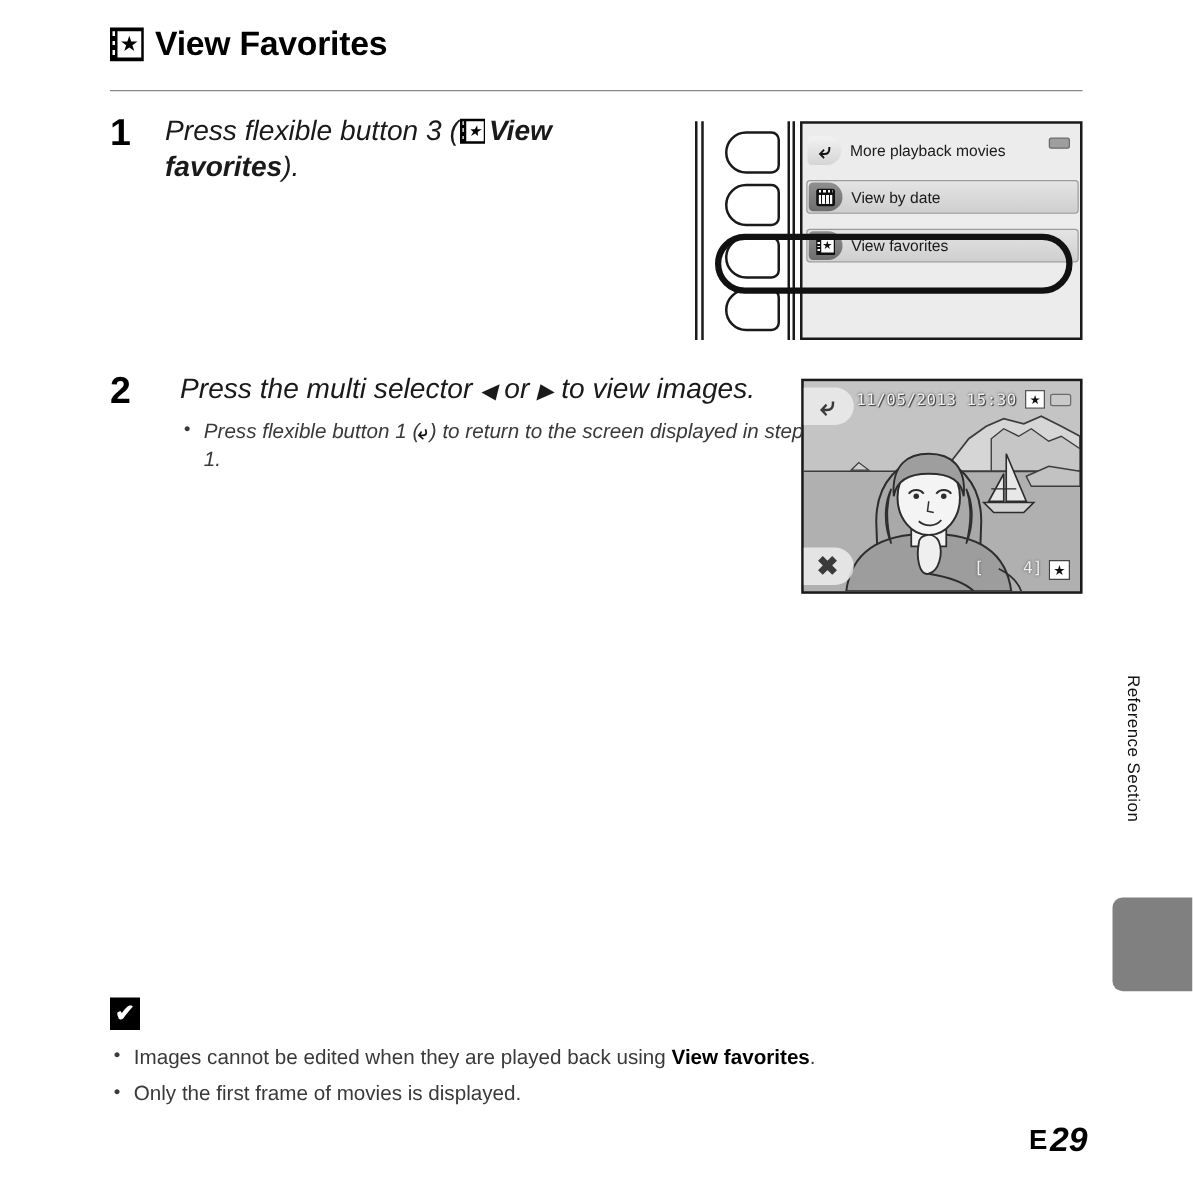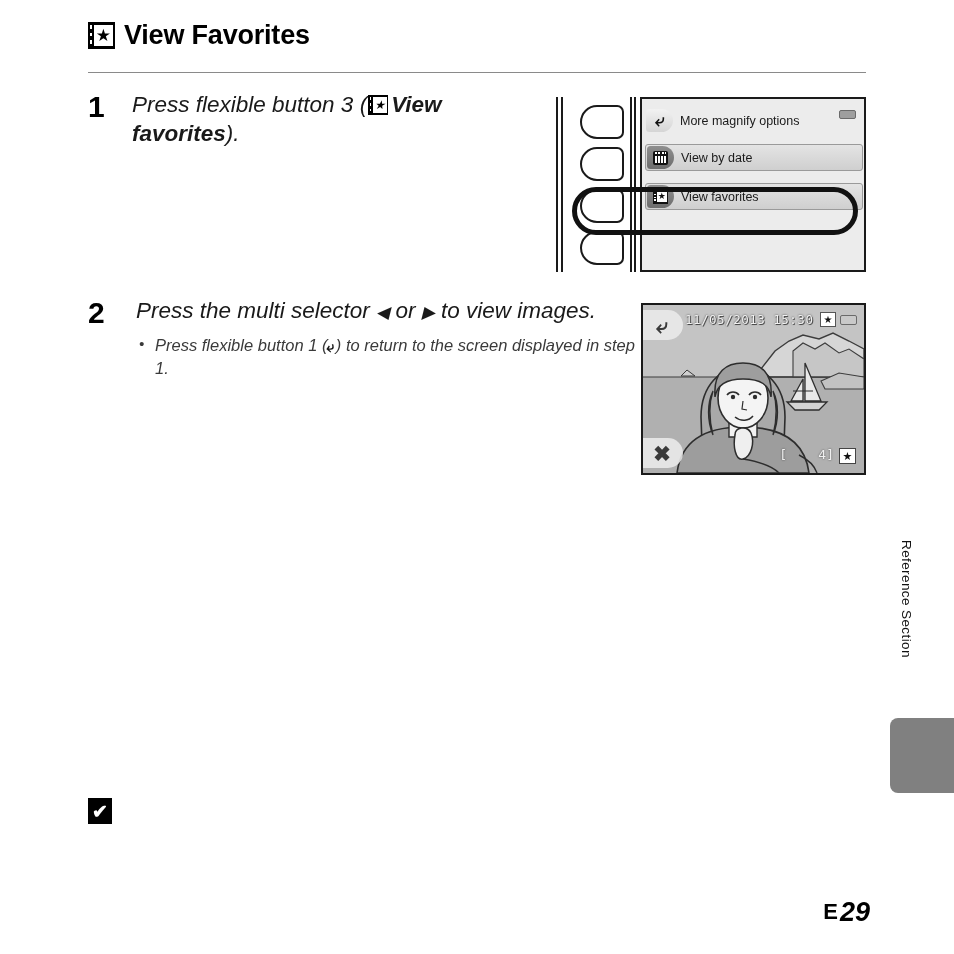--- a/index.html
+++ b/index.html
@@ -478,21 +478,21 @@
 
     <div class="rail"></div>
 
     <div class="menu-panel">
       <div class="battery"></div>
 
       <div class="menu-row plain" style="top:8px;">
         <span class="row-icon" style="background:linear-gradient(to bottom,#f2f2f2,#d5d5d5);">
           <span class="back-arrow">⤷</span>
         </span>
-        <span class="row-label">More magnify options</span>
+        <span class="row-label">More playback movies</span>
       </div>
 
       <div class="menu-row card" style="top:45px;">
         <span class="row-icon">
           <span class="cal-glyph"></span>
         </span>
         <span class="row-label">View by date</span>
       </div>
 
       <div class="menu-row card" style="top:84px;">
@@ -504,21 +504,21 @@
         </span>
         <span class="row-label">View favorites</span>
       </div>
     </div>
 
     <div class="highlight-ring"></div>
   </div>
 
   <div class="step" style="left:88px; top:296px; width:540px;">
     <div class="step-num" style="left:0; top:2px;">2</div>
-    <div class="step-body" style="left:48px; top:0; width:500px;">
+    <div class="step-body" style="left:56px; top:0; width:500px;">
       <div class="step-head">
         <span>Press the multi selector </span><span class="tri" style="font-size:17px;">◀</span><span> or </span><span class="tri" style="font-size:17px;">▶</span><span> to view images.</span>
       </div>
 
       <ul class="bullets">
         <li>
           <span>Press flexible button 1 (</span><span class="back-arrow" style="font-size:15px;vertical-align:-1px;">⤷</span><span>) to return to the screen displayed in step 1.</span>
         </li>
       </ul>
     </div>
@@ -587,20 +587,28 @@
     </div>
 
     <div class="osd-counter">[    4]</div>
     <div class="osd-fav-bot">★</div>
   </div>
 
   <div id="notes">
     <div class="notes-head">
       <span class="check-glyph">✔</span>
     </div>
+    <ul class="bullets">
+      <li>
+        <span>Images cannot be edited when they are played back using </span><b>View favorites</b><span>.</span>
+      </li>
+      <li>
+        <span>Only the first frame of movies is displayed.</span>
+      </li>
+    </ul>
   </div>
 
   <div id="side-label">Reference Section</div>
   <div id="side-tab"></div>
 
   <div id="folio">
     <span class="folio-e">E</span>
     <span class="folio-num">29</span>
   </div>
 

